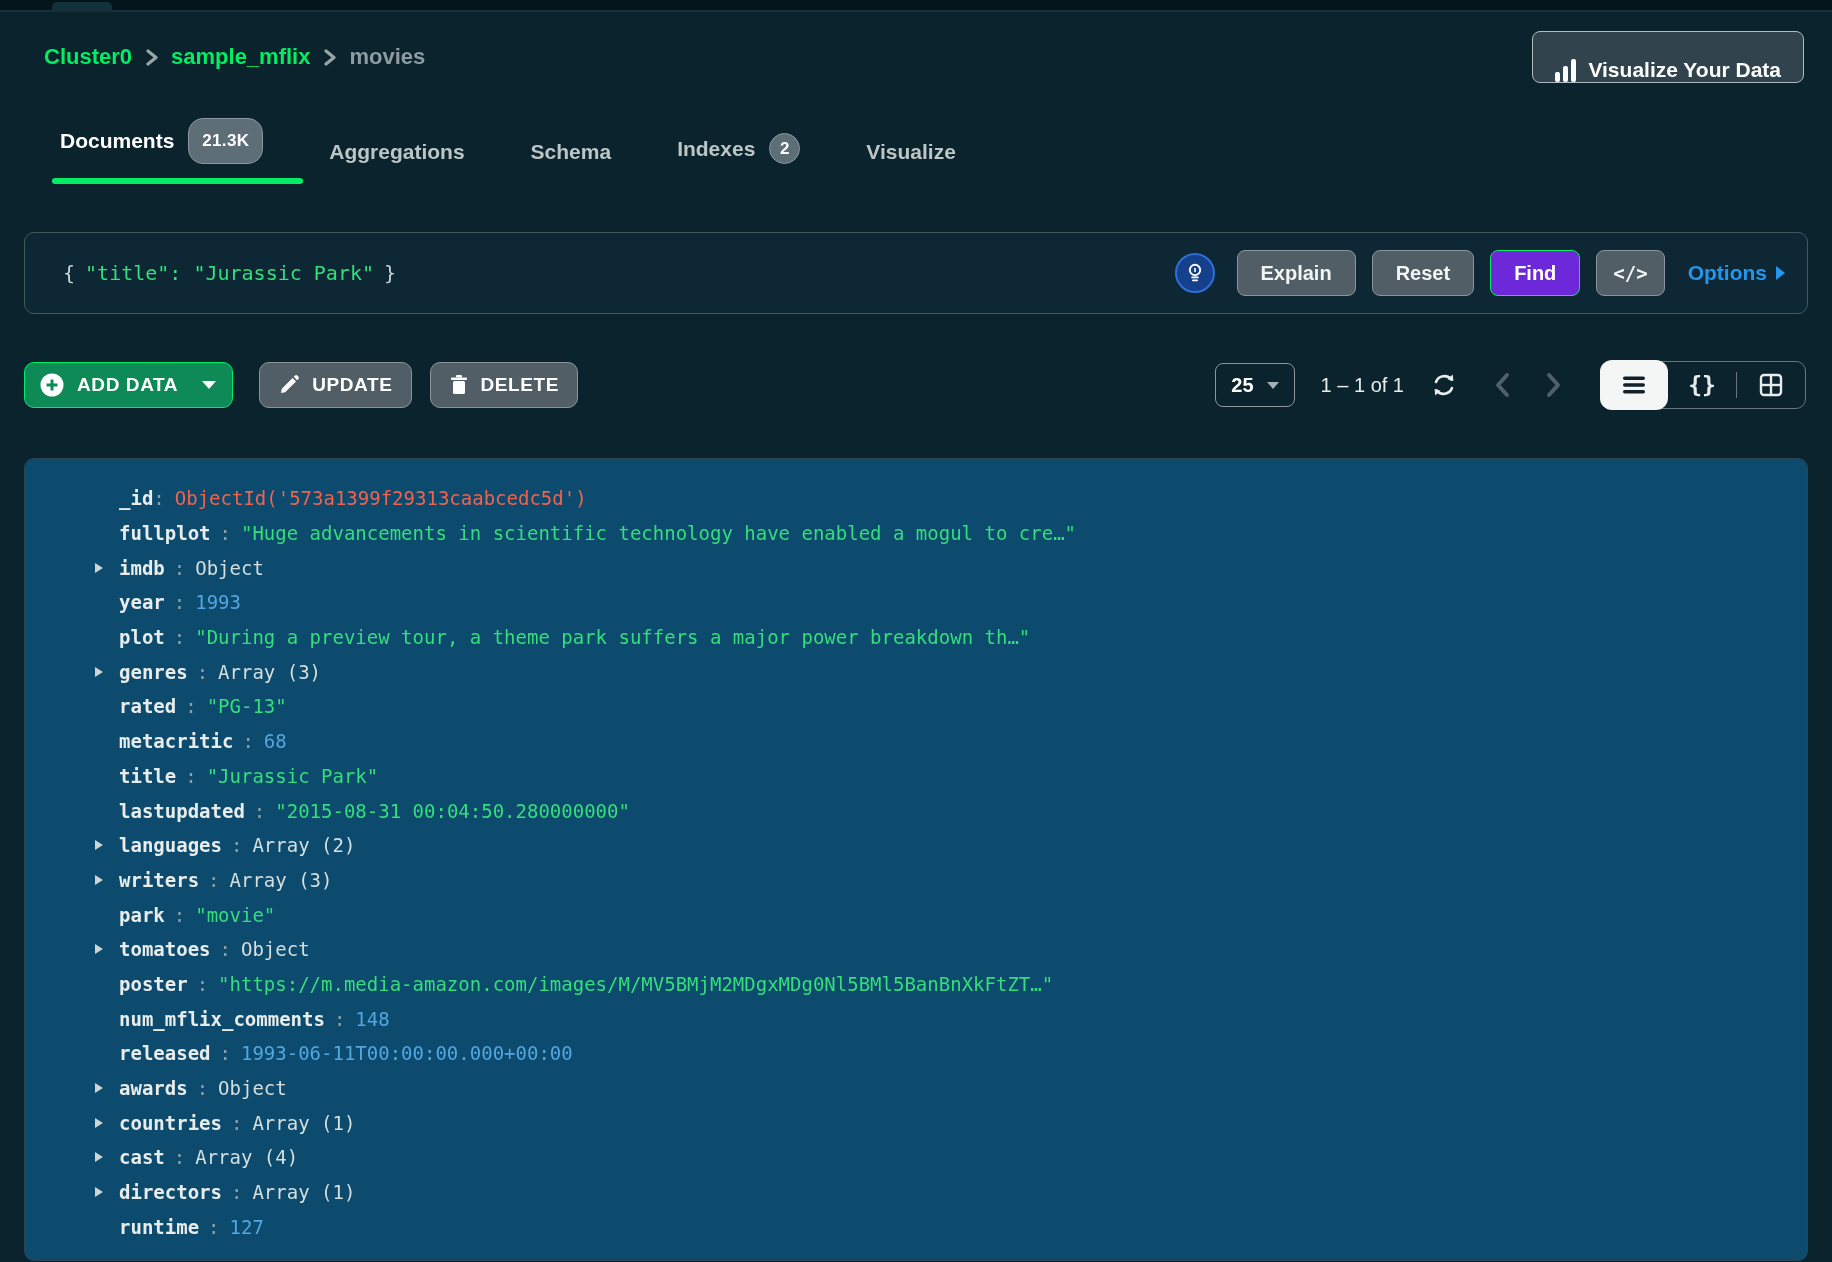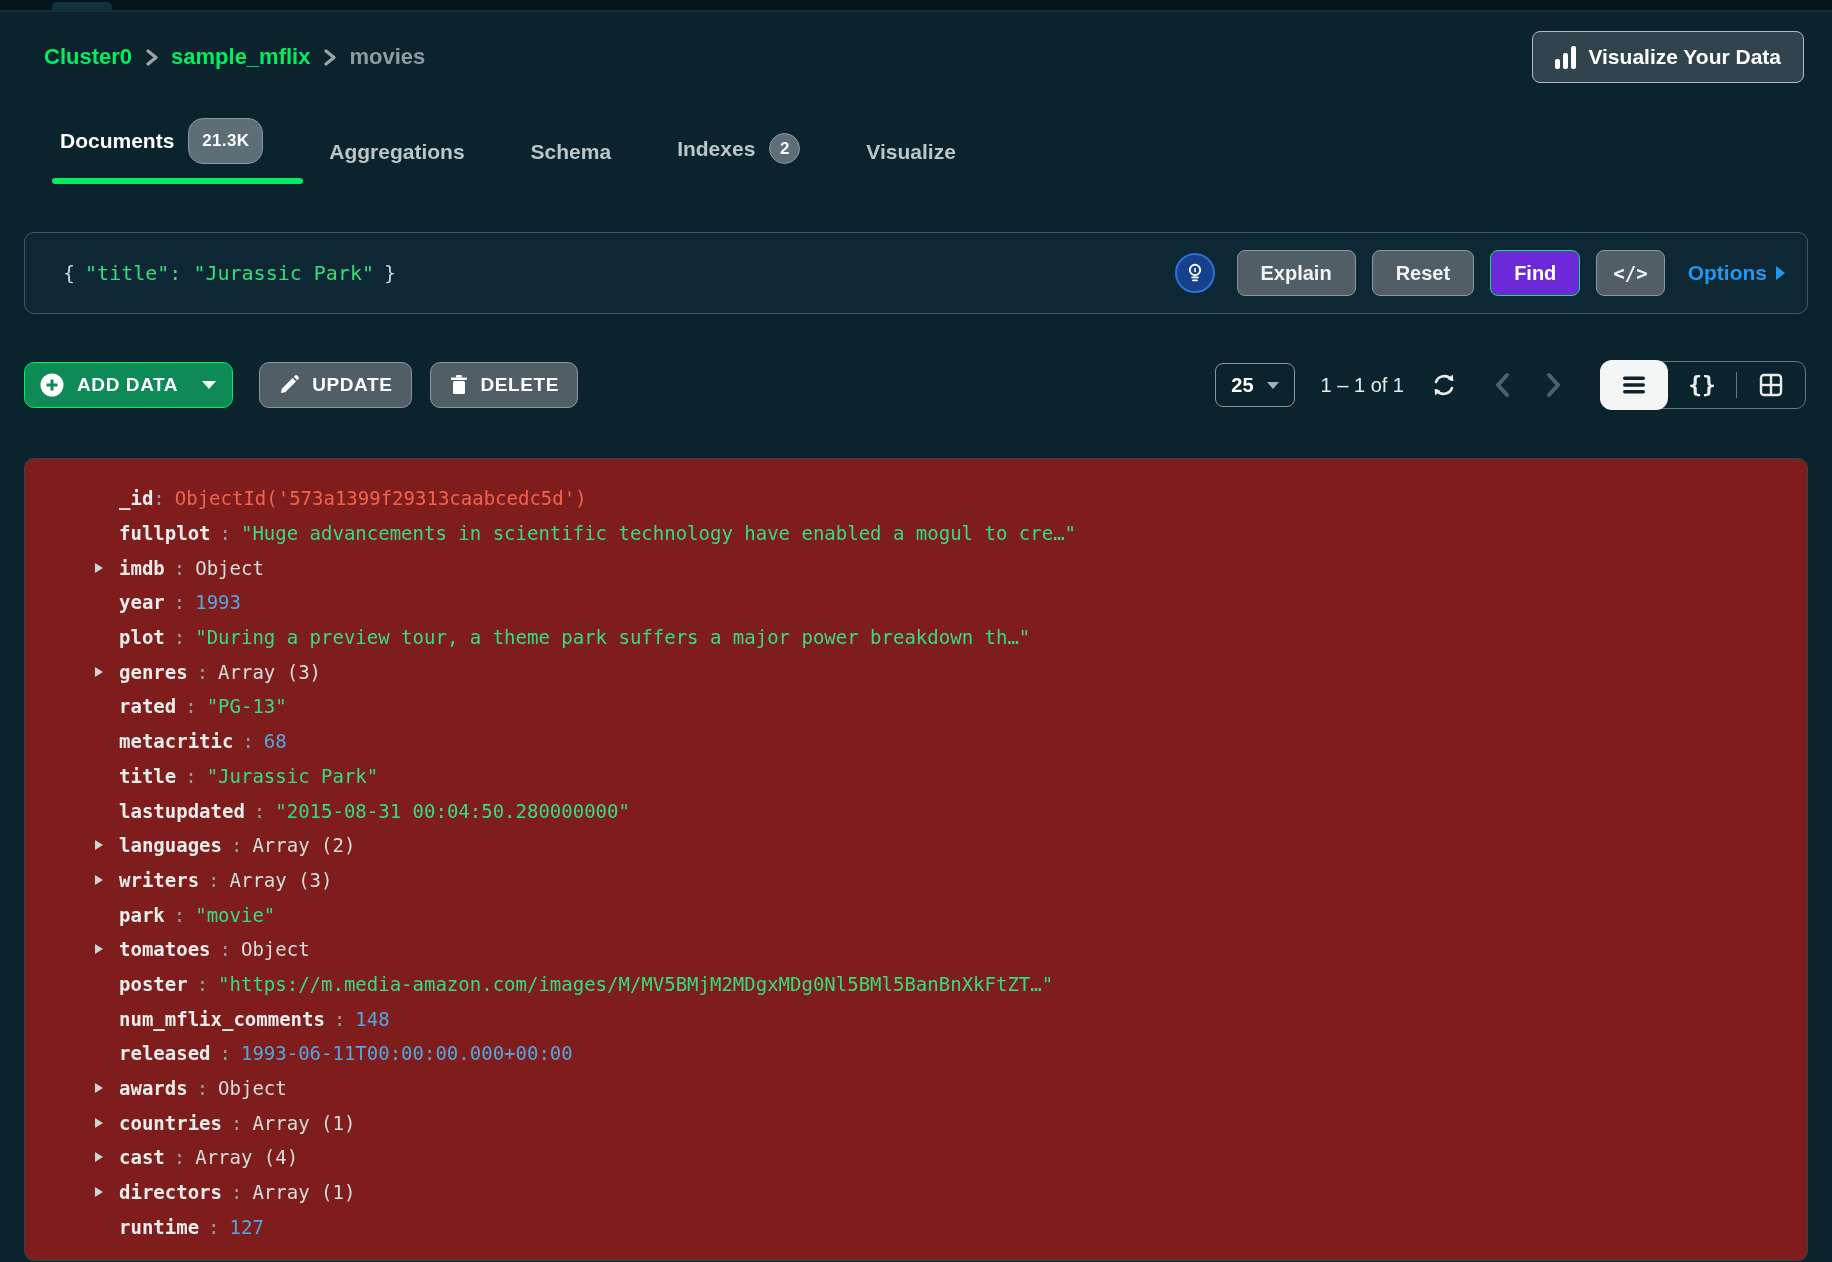--- a/index.html
+++ b/index.html
@@ -15,21 +15,21 @@
   .topstrip { height:12px; background:#03141A; position:relative; }
   .topstrip::after{content:"";position:absolute;left:0;right:0;bottom:0;height:2px;background:#16303A;}
   .strip-tab{position:absolute;left:52px;top:2px;width:60px;height:10px;background:#11313B;border-radius:5px 5px 0 0;}
   
   .header{display:flex;align-items:center;justify-content:space-between;margin-top:18px;padding:0 28px 0 44px;height:54px;}
   .breadcrumb{display:flex;align-items:center;gap:12px;font-size:22px;font-weight:700;}
   .crumb.green{color:#00ED64;text-decoration:none;cursor:pointer;}
   .crumb.current{color:#8E9BA1;}
   .bc-chev{width:15px;height:17px;}
   .btn{display:inline-flex;align-items:center;justify-content:center;cursor:pointer;font-family:"Liberation Sans",sans-serif;}
-  .visualize{height:52px;padding:0 22px;background:#31444D;border:1px solid #AEBBC0;border-radius:8px;color:#FFFFFF;font-size:21px;font-weight:600;gap:12px;}
+  .visualize{height:52px;padding:0 22px;background:#31444D;border:1px solid #AEBBC0;border-radius:8px;color:#FFFFFF;font-size:21px;font-weight:600;gap:12px;align-items:flex-end;}
   .chart-icon{display:inline-flex;align-items:flex-end;gap:3px;height:24px;}
   .chart-icon i{display:block;width:5px;background:#fff;border-radius:2px;}
   .chart-icon i:nth-child(1){height:10px;}
   .chart-icon i:nth-child(2){height:16px;}
   .chart-icon i:nth-child(3){height:23px;}
   
   .tabs{display:flex;align-items:flex-end;margin-top:34px;padding-left:60px;}
   .tab{position:relative;display:flex;align-items:center;margin-right:66px;padding-bottom:20px;font-size:21px;font-weight:600;color:#BCC6C6;cursor:pointer;}
   .tab.active{color:#FFFFFF;font-weight:700;align-items:center;}
   .tab.active::after{content:"";position:absolute;left:-8px;right:-40px;bottom:0;height:6px;border-radius:3px;background:#00ED64;}
@@ -61,21 +61,21 @@
   .iconbtn{background:none;border:none;display:inline-flex;align-items:center;justify-content:center;cursor:pointer;}
   .refresh{margin-right:34px;}
   .pagechev{margin-right:28px;}
   .pagechev.next{margin-right:36px;}
   .segmented{display:flex;align-items:center;height:48px;border:1px solid #68777E;border-radius:10px;}
   .seg{width:68px;height:48px;display:flex;align-items:center;justify-content:center;cursor:pointer;}
   .seg.active{background:#F3F6F5;border-radius:12px;height:50px;margin:-1px 0 -1px -1px;}
   .seg-divider{width:1px;height:26px;background:#68777E;}
   .braces-glyph{font-family:"DejaVu Sans Mono",monospace;font-size:23px;font-weight:700;color:#E8EDEB;}
   
-  .doc-panel{margin:50px 24px 0;height:803px;background:#7f1d1d;border:1px solid #29454F;border-radius:10px;padding-top:22px;overflow:hidden;}
+  .doc-panel{margin:50px 24px 0;height:803px;background:#0c4a6e;border:1px solid #29454F;border-radius:10px;padding-top:22px;overflow:hidden;}
   .doc-row{display:flex;align-items:center;height:34.7px;padding-left:70px;font-family:"DejaVu Sans Mono",monospace;font-size:19px;cursor:pointer;}
   .doc-row .caret{width:24px;display:inline-flex;align-items:center;}
   .doc-row .caret::before{content:"";width:0;height:0;border-left:8px solid #CBD5D5;border-top:5px solid transparent;border-bottom:5px solid transparent;}
   .doc-row .key{color:#E8EDEB;font-weight:700;}
   .doc-row .colon{color:#8F9EA4;margin:0 10px 0 9px;}
   .doc-row .colon.tight{margin-left:0;}
   .val.v-oid{color:#F2634E;}
   .val.v-string{color:#35DE7B;}
   .val.v-number{color:#54A6E0;}
   .val.v-date{color:#54A6E0;}

